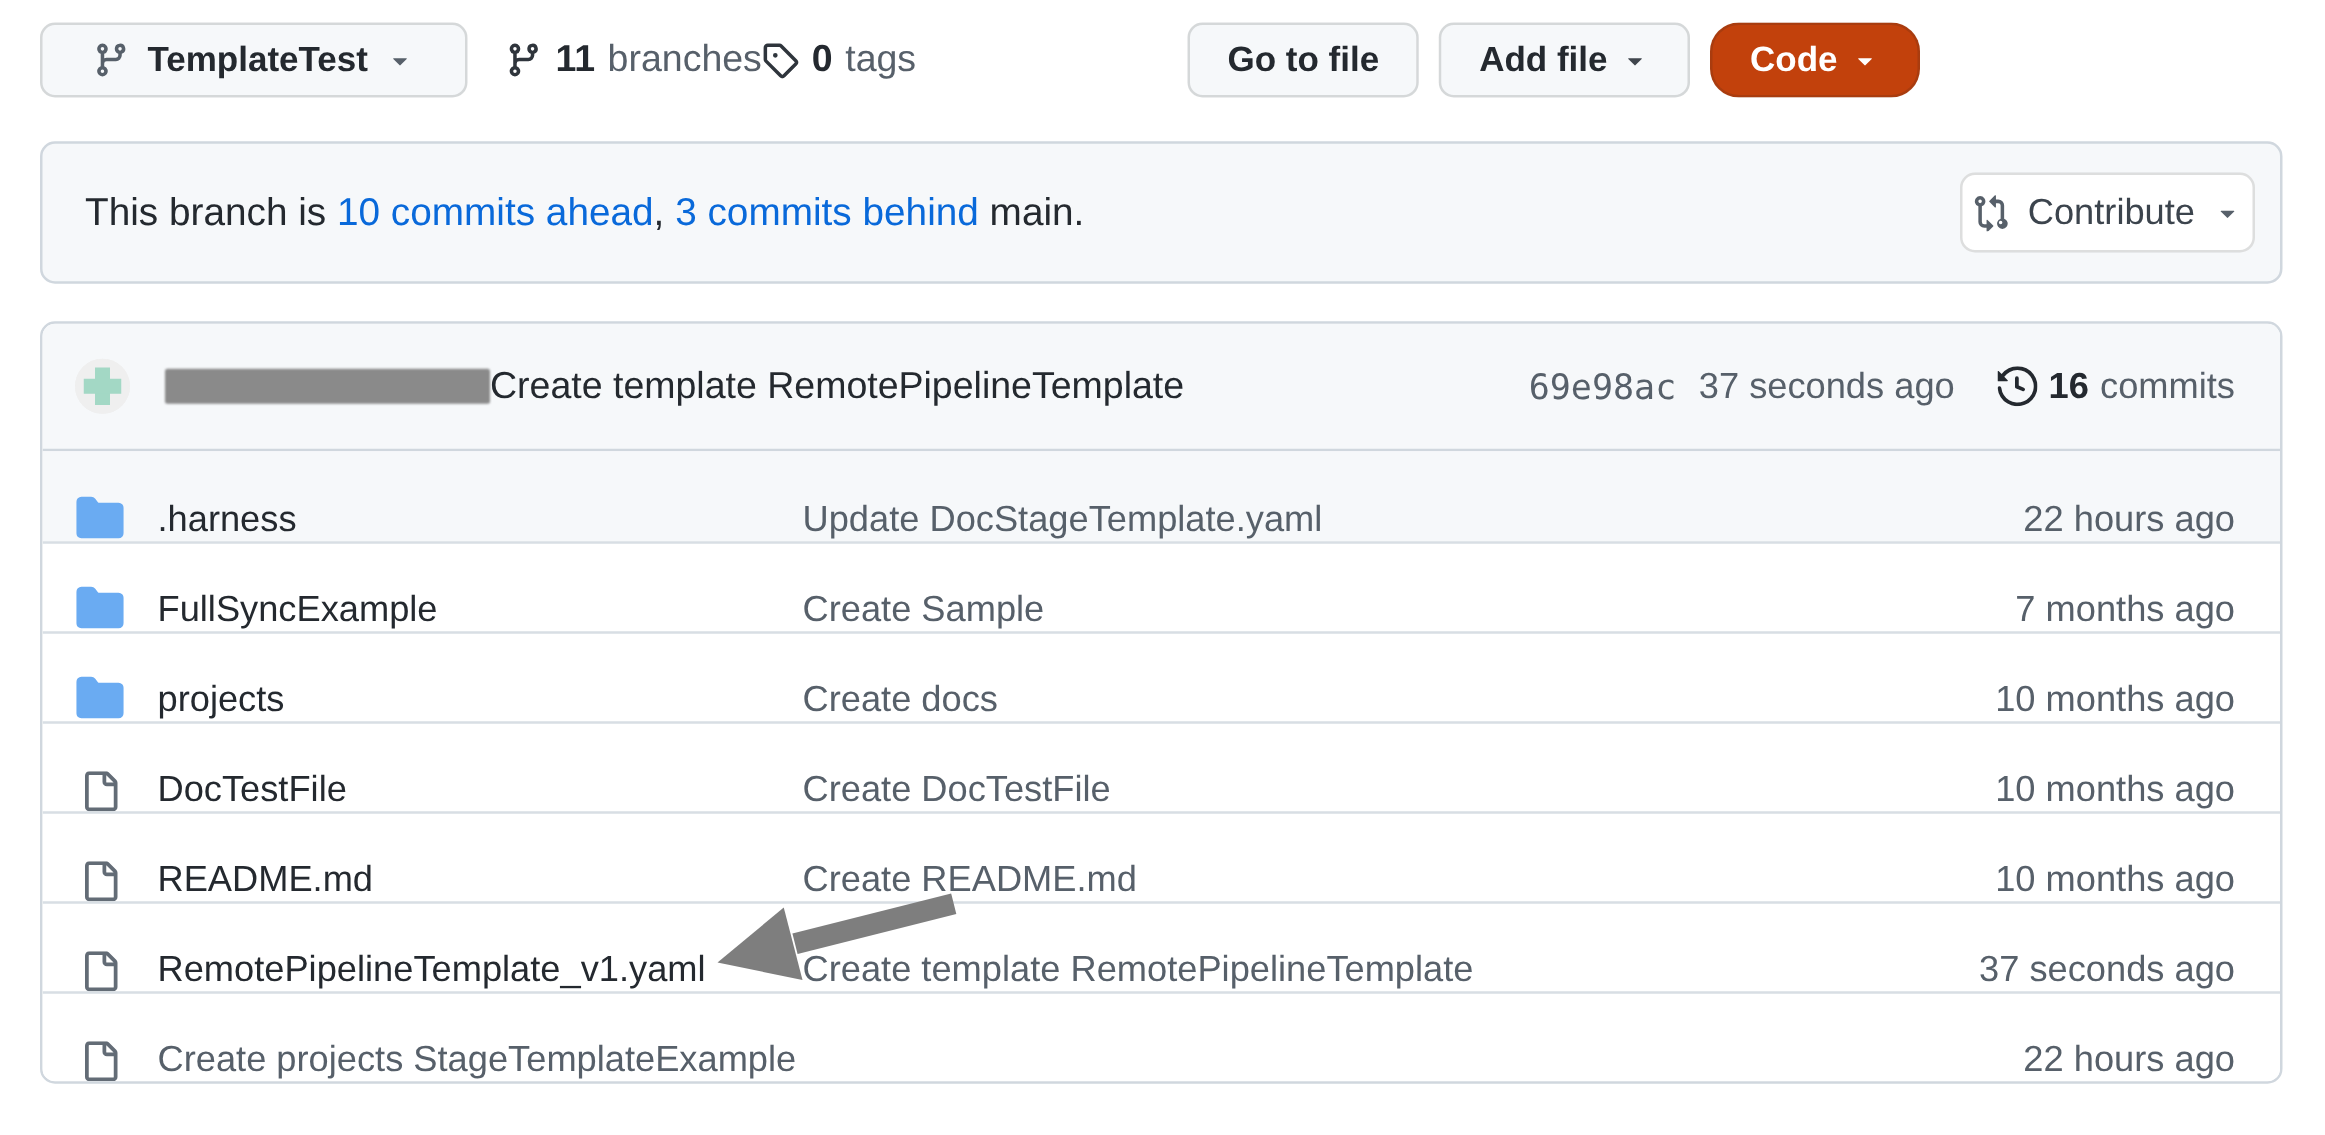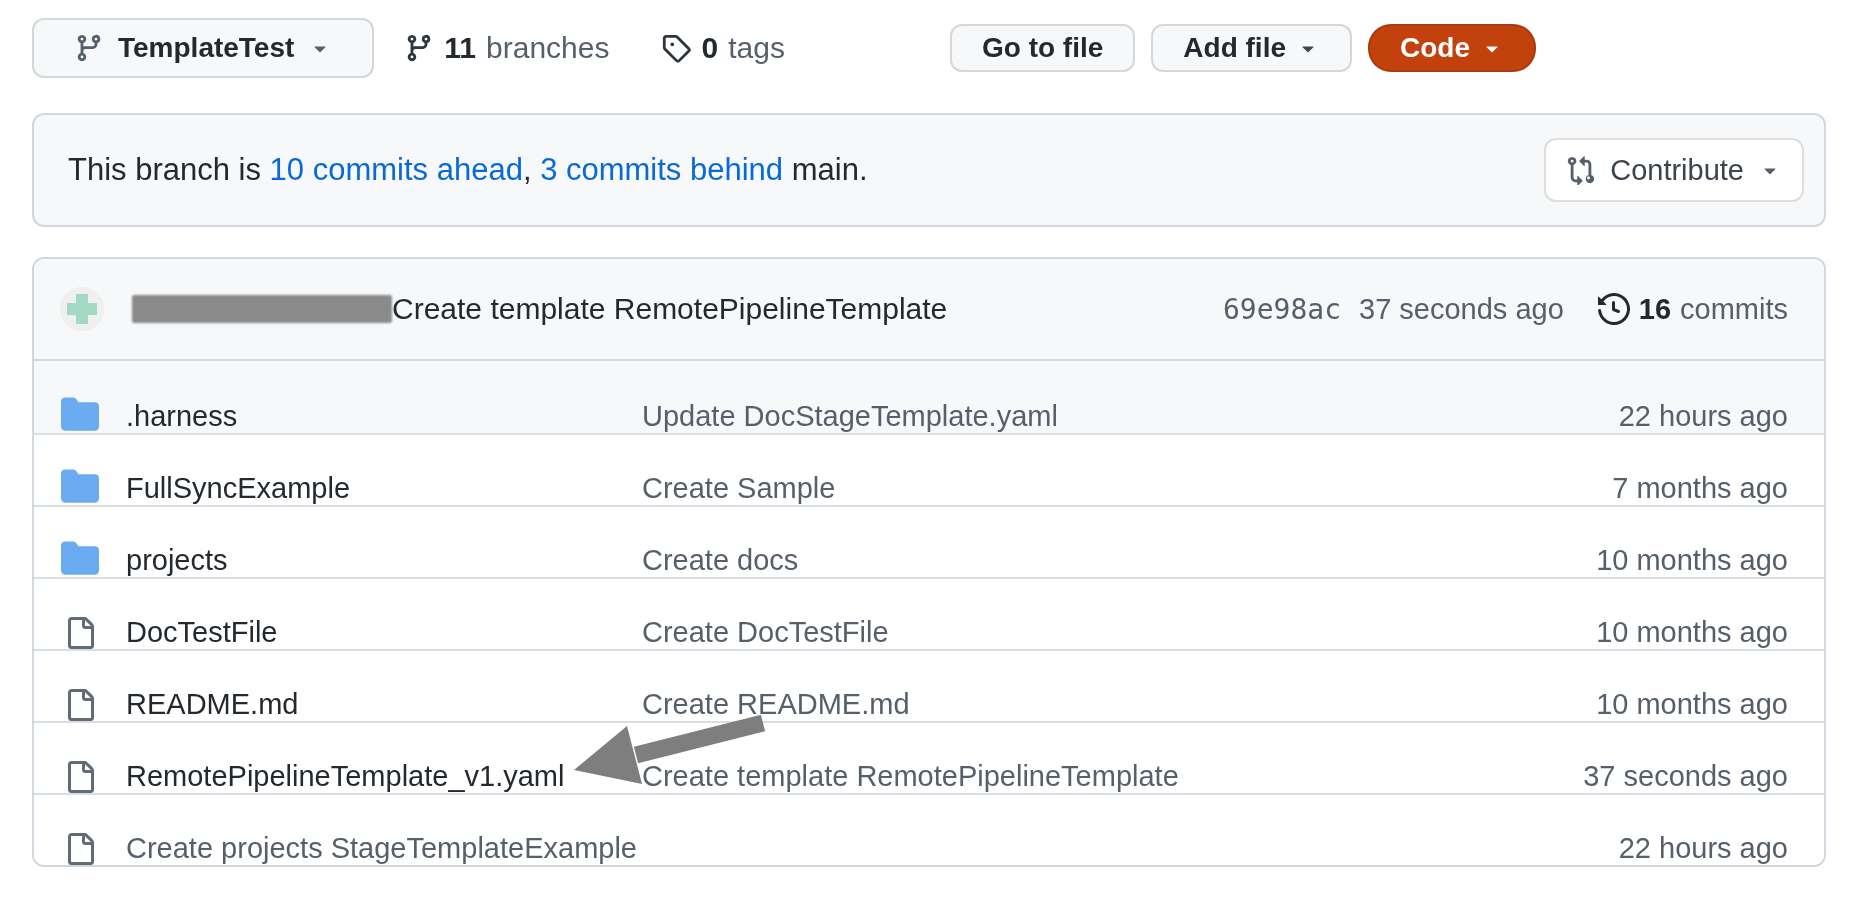--- a/index.html
+++ b/index.html
@@ -6,37 +6,37 @@
   html,body { width:1860px; height:908px; background:#ffffff; overflow:hidden; position:relative;
     font-family:"Liberation Sans","DejaVu Sans",sans-serif; color:#24292f; }
   a { text-decoration:none; color:inherit; cursor:pointer; }
 
   
   .toolbar { position:absolute; left:32px; top:18px; width:1504px; display:flex; align-items:center; }
   .branch-btn { height:60px; padding:0 40px; background:#f6f8fa; border:2px solid rgba(27,31,36,0.15);
     border-radius:12px; display:flex; align-items:center; gap:14px; font-size:28px; font-weight:700; color:#24292f; cursor:pointer; }
   .branch-btn svg { color:#57606a; }
   .caret { width:24px; height:24px; color:#40464d; }
-  .stats { display:flex; align-items:flex-end; margin-left:30px; gap:52px; }
+  .stats { display:flex; align-items:flex-end; margin-left:30px; }
   .stat { display:flex; align-items:center; gap:10px; font-size:30px; color:#57606a; }
   .stat svg { color:#2f353c; }
   .stat b { color:#24292f; font-weight:700; }
   .toolbar-right { margin-left:auto; display:flex; gap:16px; }
-  .btn { height:48px; padding:0 30px; background:#f6f8fa; border:2px solid rgba(27,31,36,0.15);
+  .btn { height:60px; padding:0 30px; background:#f6f8fa; border:2px solid rgba(27,31,36,0.15);
     border-radius:12px; display:flex; align-items:center; gap:10px; font-size:28px; font-weight:700; color:#24292f; cursor:pointer;text-align:right; }
   .btn-code { background:#c2410c; border-color:rgba(27,31,36,0.15); color:#fff;border-radius:23px; }
   .btn-code .caret { color:#ffffff; }
 
   
   .banner { position:absolute; left:32px; top:113px; width:1794px; height:114px; background:#f6f8fa;
     border:2px solid #d0d7de; border-radius:12px; display:flex; align-items:center;
     padding:0 20px 0 34px; font-size:31px; color:#24292f; }
   .banner span { white-space:pre; }
   .link-blue { color:#0969da; }
-  .contribute-btn { margin-left:auto; height:64px; padding:0 20px; background:#ffffff;
+  .contribute-btn { margin-left:auto; height:64px; padding:0 8px; background:#ffffff;
     border:2px solid rgba(27,31,36,0.15); border-radius:12px; display:flex; align-items:center; gap:14px;
     font-size:29px; color:#3c444d; cursor:pointer; }
   .contribute-btn svg { color:#57606a; }
 
   
   .repo-table { position:absolute; left:32px; top:257px; width:1794px; border:2px solid #d0d7de;
     border-radius:12px; background:#fff; overflow:hidden; }
   .commit-header { height:102px; background:#f6f8fa; border-bottom:2px solid #d0d7de;
     display:flex; align-items:center; padding:0 36px 0 26px; }
   .avatar { width:44px; height:44px; border-radius:50%; background:#efefef; margin-right:28px;

